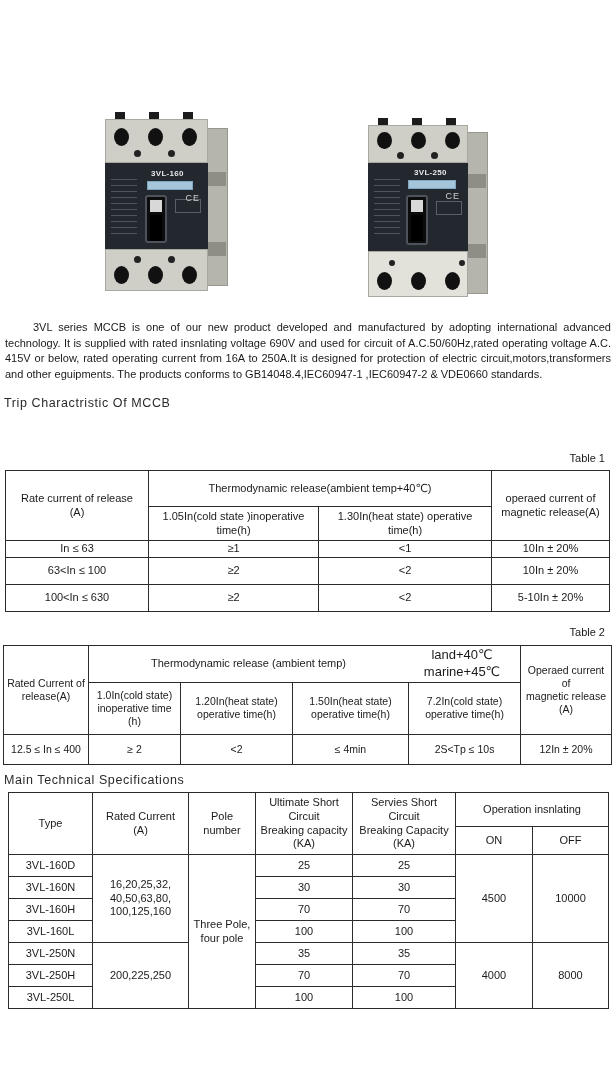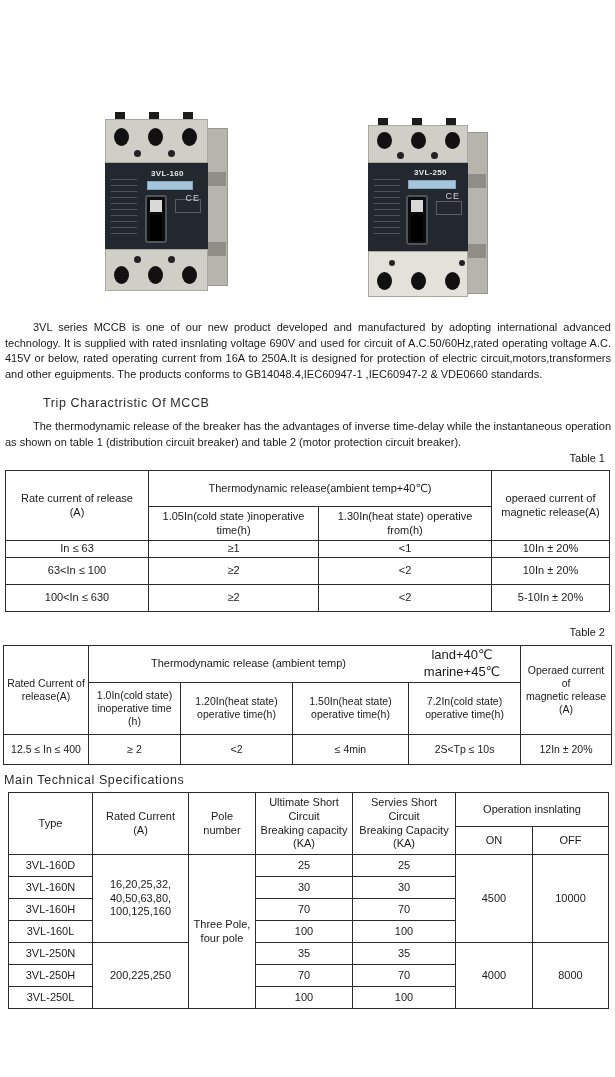--- a/index.html
+++ b/index.html
@@ -27,21 +27,21 @@
   .toggle .window { position:absolute; left:3px; right:3px; top:3px; height:12px; background:#d8d8d8; }
   .toggle .grip { position:absolute; left:3px; right:3px; top:18px; height:26px; background:#000; }
   .ce-mark { position:absolute; color:#cfcfcf; font-size:9px; letter-spacing:1px;margin-left:46px; }
   .markings { position:absolute; width:26px; background:
       repeating-linear-gradient(#23272e 0 2px, #5a5f68 2px 3px, #23272e 3px 6px); opacity:0.8; }
   .smallpanel { position:absolute; border:1px solid #5a5f68; }
 
   
   .intro { position:absolute; top:320px; left:5px; width:606px; font-size:11px; line-height:15.5px; text-align:justify; text-indent:28px; }
   .sec-heading { position:absolute; left:4px; font-size:12.5px; letter-spacing:0.6px; color:#2a2a2a; }
-  .trip-heading { top:396px;margin-left:39px; }
+  .trip-heading { top:396px; }
   .trip-body { position:absolute; top:419px; left:5px; width:606px; font-size:11px; line-height:15.5px; text-align:justify; text-indent:28px; }
   .tbl-caption { position:absolute; right:10px; font-size:11px; color:#1a1a1a; }
 
   
   table { border-collapse:collapse; table-layout:fixed; font-size:11px; color:#1a1a1a; }
   td { border:1px solid #2b2b2b; text-align:center; vertical-align:middle; padding:1px 2px; line-height:1.25; }
 
   .table1 { position:absolute; top:470px; left:5px; width:604px; }
   .table2 { position:absolute; top:645px; left:3px; width:608px; font-size:10.5px; }
   .specs-heading { top:773px; }
@@ -123,42 +123,41 @@
       <div class="dot" style="left:90px; top:8px; width:6px; height:6px;"></div>
       <div class="hole" style="left:8px;  top:20px; width:15px; height:18px;"></div>
       <div class="hole" style="left:42px; top:20px; width:15px; height:18px;"></div>
       <div class="hole" style="left:76px; top:20px; width:15px; height:18px;"></div>
     </div>
   </div>
 
   <p class="intro">3VL series MCCB is one of our new product developed and manufactured by adopting international advanced technology. It is supplied with rated insnlating voltage 690V and used for circuit of A.C.50/60Hz,rated operating voltage A.C. 415V or below, rated operating current from 16A to 250A.It is designed for protection of electric circuit,motors,transformers and other eguipments. The products conforms to GB14048.4,IEC60947-1 ,IEC60947-2 &amp;  VDE0660 standards.</p>
 
   <div class="sec-heading trip-heading">Trip  Charactristic  Of MCCB</div>
-  <p class="trip-body">The thermodynamic  release of the breaker has the advantages of inverse time-delay while the instantaneous operation as shown on table 1 (distribution circuit breaker) and table 2 (motor protection circuit breaker).</p>
 
   <div class="tbl-caption" style="top:452px;">Table 1</div>
   <table class="table1">
     <colgroup>
         <col style="width:143px">
         <col style="width:170px">
         <col style="width:173px">
         <col style="width:118px">
       </colgroup>
     <tbody>
         <tr style="height:36px">
       <td rowspan="2" class="pre">Rate current of release
 (A)</td>
       <td colspan="2">Thermodynamic release(ambient temp+40℃)</td>
       <td rowspan="2" class="pre">operaed current of
 magnetic release(A)</td>
     </tr>
     <tr style="height:34px">
       <td class="pre">1.05In(cold state )inoperative
 time(h)</td>
-      <td>1.30In(heat state) operative from(h)</td>
+      <td>1.30In(heat state) operative time(h)</td>
     </tr>
     <tr style="height:16px">
       <td>In ≤ 63</td>
       <td>≥1</td>
       <td>&lt;1</td>
       <td>10In ± 20%</td>
     </tr>
     <tr style="height:27px">
       <td>63&lt;In ≤ 100</td>
       <td>≥2</td>

